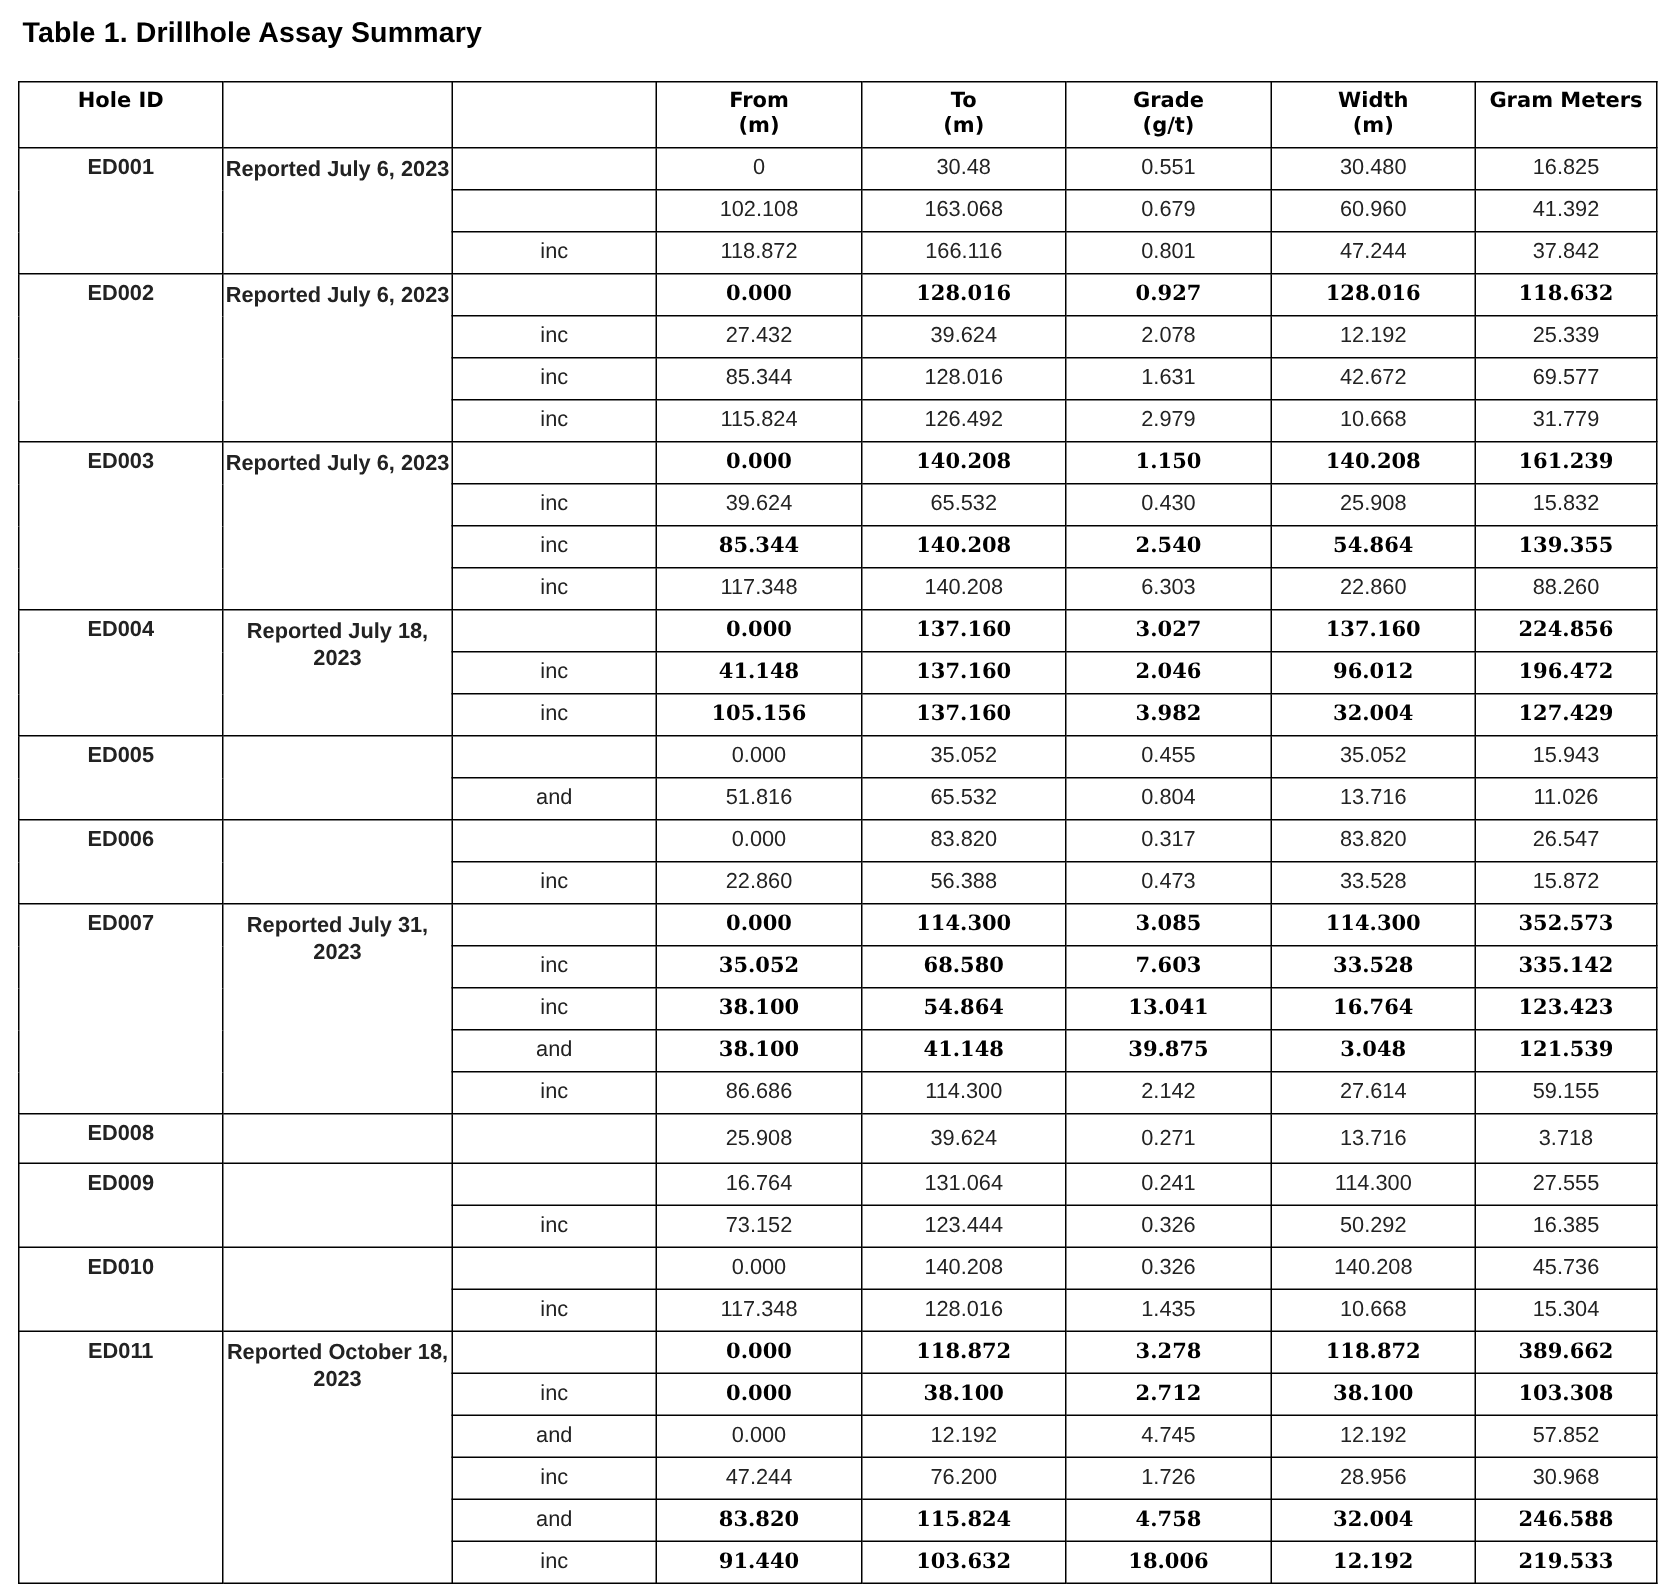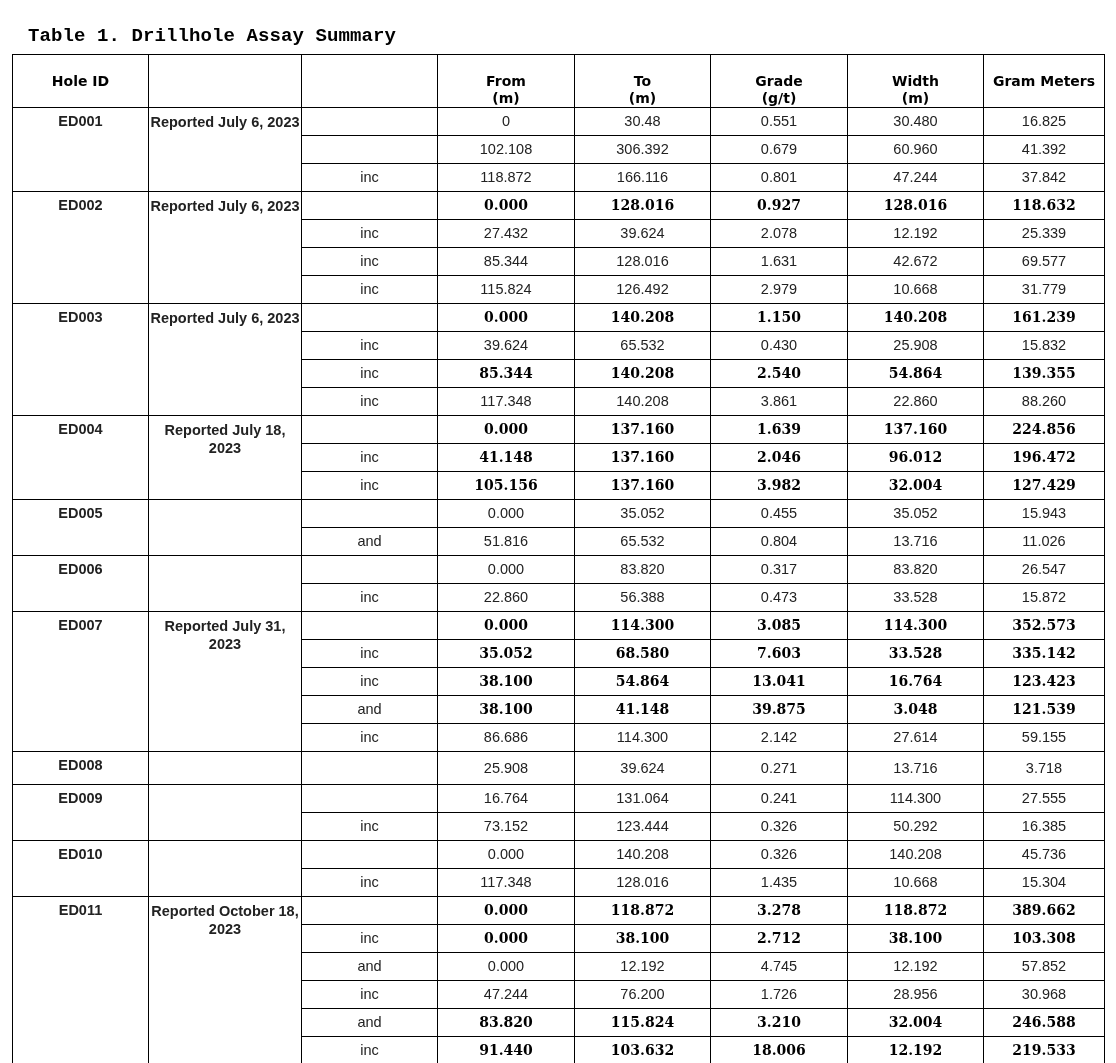--- a/index.html
+++ b/index.html
@@ -1,26 +1,26 @@
 <!DOCTYPE html>
 <html><head>
 <meta charset="utf-8">
 <style>
   html, body { margin: 0; padding: 0; background: #ffffff; }
   body { width: 1116px; height: 1063px; position: relative; overflow: hidden;
          font-family: "DejaVu Sans", sans-serif; color: #000; }
-  .title { position: absolute; left: 12px; top: 9px; margin: 16px;
-           font-family: Liberation Mono, monospace; font-weight: bold; font-size: 19px;
+  .title { position: absolute; left: 12px; top: 9px; margin: 3px;
+           font-family: Liberation Sans, sans-serif; font-weight: bold; font-size: 19px;
            letter-spacing: 0.1px; }
   table.assay { position: absolute; left: 12px; top: 54px; border-collapse: collapse;
                 table-layout: fixed; width: 1092px; }
   table.assay td, table.assay th { border: 1px solid #000; text-align: center;
         font-size: 14px; padding: 0; height: 27px; line-height: 17px; }
   table.assay th { vertical-align: top; font-weight: bold; height: 44px;
-        padding-top: 18px; box-sizing: border-box; font-size: 14px; line-height: 17px; }
+        padding-top: 4px; box-sizing: border-box; font-size: 14px; line-height: 17px; }
   table.assay td { vertical-align: middle; font-family: "Liberation Sans", sans-serif; font-size: 14.5px; color: #222; }
   table.assay td.hole, table.assay td.note { vertical-align: top; padding-top: 5px; font-weight: bold; }
   table.assay td.note { line-height: 18px; margin-left: 40px; }
   tr.bold td.num { font-weight: bold; font-family: "DejaVu Serif", serif; font-size: 14px; color: #000; }
   col.c-hole { width: 136px; } col.c-note { width: 153px; } col.c-qual { width: 136px; }
   col.c-from { width: 137px; } col.c-to { width: 136px; } col.c-grade { width: 137px; }
   col.c-width { width: 136px; } col.c-gm { width: 121px; }
 </style>
 </head>
 <body>
@@ -61,21 +61,21 @@
         <td></td>
         <td class="num">0</td>
         <td class="num">30.48</td>
         <td class="num">0.551</td>
         <td class="num">30.480</td>
         <td class="num">16.825</td>
       </tr>
       <tr>
         <td></td>
         <td class="num">102.108</td>
-        <td class="num">306.392</td>
+        <td class="num">163.068</td>
         <td class="num">0.679</td>
         <td class="num">60.960</td>
         <td class="num">41.392</td>
       </tr>
       <tr>
         <td>inc</td>
         <td class="num">118.872</td>
         <td class="num">166.116</td>
         <td class="num">0.801</td>
         <td class="num">47.244</td>
@@ -138,31 +138,31 @@
         <td class="num">85.344</td>
         <td class="num">140.208</td>
         <td class="num">2.540</td>
         <td class="num">54.864</td>
         <td class="num">139.355</td>
       </tr>
       <tr>
         <td>inc</td>
         <td class="num">117.348</td>
         <td class="num">140.208</td>
-        <td class="num">3.861</td>
+        <td class="num">6.303</td>
         <td class="num">22.860</td>
         <td class="num">88.260</td>
       </tr>
       <tr class="bold">
         <td class="hole" rowspan="3">ED004</td>
         <td class="note" rowspan="3">Reported July 18, 2023</td>
         <td></td>
         <td class="num">0.000</td>
         <td class="num">137.160</td>
-        <td class="num">1.639</td>
+        <td class="num">3.027</td>
         <td class="num">137.160</td>
         <td class="num">224.856</td>
       </tr>
       <tr class="bold">
         <td>inc</td>
         <td class="num">41.148</td>
         <td class="num">137.160</td>
         <td class="num">2.046</td>
         <td class="num">96.012</td>
         <td class="num">196.472</td>
@@ -330,21 +330,21 @@
         <td class="num">47.244</td>
         <td class="num">76.200</td>
         <td class="num">1.726</td>
         <td class="num">28.956</td>
         <td class="num">30.968</td>
       </tr>
       <tr class="bold">
         <td>and</td>
         <td class="num">83.820</td>
         <td class="num">115.824</td>
-        <td class="num">3.210</td>
+        <td class="num">4.758</td>
         <td class="num">32.004</td>
         <td class="num">246.588</td>
       </tr>
       <tr class="bold">
         <td>inc</td>
         <td class="num">91.440</td>
         <td class="num">103.632</td>
         <td class="num">18.006</td>
         <td class="num">12.192</td>
         <td class="num">219.533</td>

